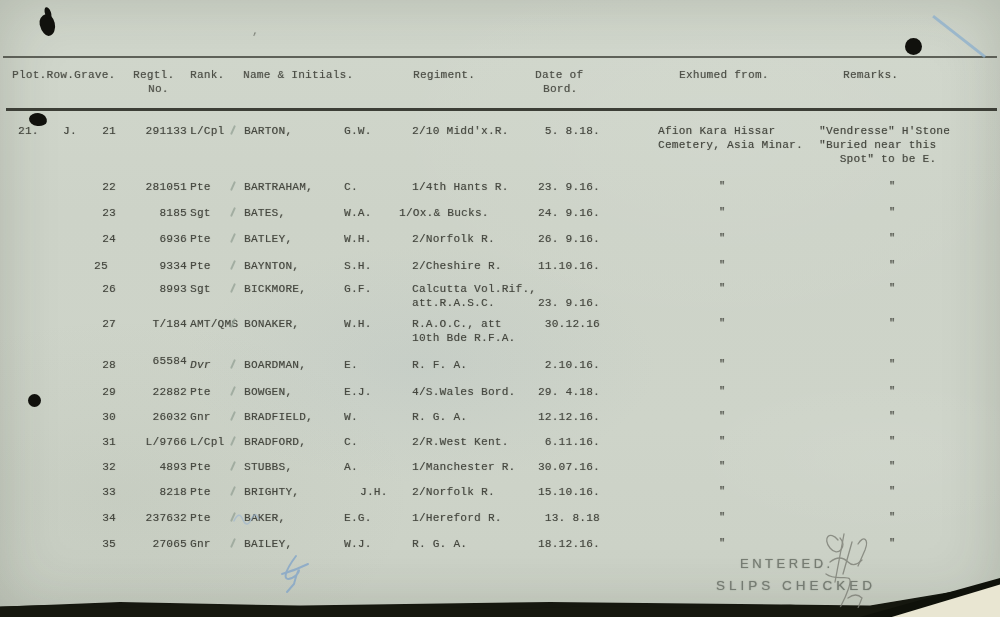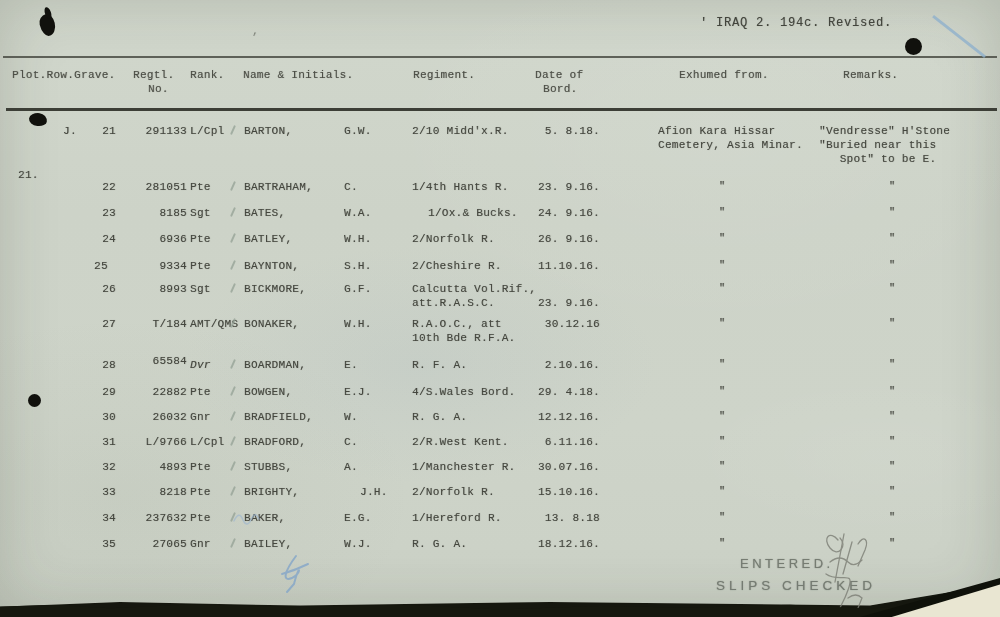--- a/index.html
+++ b/index.html
@@ -36,39 +36,38 @@
   .corner-shadow{position:absolute;left:860px;top:578px;width:140px;height:39px;background:#0f110a;
     clip-path:polygon(0 100%,100% 0,100% 40%,22% 100%);}
   svg.scribble{position:absolute;}
 </style>
 </head>
 <body>
 
 <div class="scan">
   <div class="paper"></div>
 
-  <div class="tw ref" style="left:700px;top:16px;">' IRAQ 2. 194c. Revised.</div>
   <div class="tw" style="left:252px;top:24px;opacity:.55;">,</div>
 
   <div class="rule" style="left:3px;top:56px;width:994px;height:2px;opacity:.85;"></div>
   <div class="rule" style="left:6px;top:108px;width:991px;height:2.5px;background:#3c3e36;"></div>
 
   <div class="tw hd" style="left:12px;top:68px;">Plot.Row.Grave.</div>
   <div class="tw hd" style="left:133px;top:68px;">Regtl.</div>
   <div class="tw hd" style="left:148px;top:82px;">No.</div>
   <div class="tw hd" style="left:190px;top:68px;">Rank.</div>
   <div class="tw hd" style="left:243px;top:68px;">Name &amp; Initials.</div>
   <div class="tw hd" style="left:413px;top:68px;">Regiment.</div>
   <div class="tw hd" style="left:535px;top:68px;">Date of</div>
   <div class="tw hd" style="left:543px;top:82px;">Bord.</div>
   <div class="tw hd" style="left:679px;top:68px;">Exhumed from.</div>
   <div class="tw hd" style="left:843px;top:68px;">Remarks.</div>
 
   <div id="rows-layer">
-      <div class="tw" style="left: 18px; top: 124px; margin-top: 44px;">21.</div>
+      <div class="tw" style="left: 18px; top: 124px;">21.</div>
       <div class="tw" style="left: 63px; top: 124px;">J.</div>
       <div class="tw" style="left: 86px; top: 124px; width: 30px; text-align: right;">21</div>
       <div class="tw" style="left: 123px; top: 124px; width: 64px; text-align: right;">291133</div>
       <div class="tw" style="left: 190px; top: 124px;">L/Cpl</div>
       <div class="tw" style="left: 244px; top: 124px;">BARTON,</div>
       <div class="tw" style="left: 344px; top: 124px;">G.W.</div>
       <div class="tw" style="left: 412px; top: 124px;">2/10 Midd'x.R.</div>
       <div class="tw" style="left: 510px; top: 124px; width: 90px; text-align: right;">5. 8.18.</div>
       <div class="tw" style="left: 658px; top: 124px;">Afion Kara Hissar
 Cemetery, Asia Minar.</div>
@@ -84,21 +83,21 @@
       <div class="tw" style="left: 412px; top: 180px;">1/4th Hants R.</div>
       <div class="tw" style="left: 510px; top: 180px; width: 90px; text-align: right;">23. 9.16.</div>
       <div class="tw ditto" style="left: 719px; top: 180px;">"</div>
       <div class="tw ditto" style="left: 889px; top: 180px;">"</div>
       <div class="tick" style="left: 232px; top: 181px;"></div>
       <div class="tw" style="left: 86px; top: 206px; width: 30px; text-align: right;">23</div>
       <div class="tw" style="left: 123px; top: 206px; width: 64px; text-align: right;">8185</div>
       <div class="tw" style="left: 190px; top: 206px;">Sgt</div>
       <div class="tw" style="left: 244px; top: 206px;">BATES,</div>
       <div class="tw" style="left: 344px; top: 206px;">W.A.</div>
-      <div class="tw" style="left: 428px; top: 206px;">1/Ox.&amp; Bucks.</div>
+      <div class="tw" style="left: 399px; top: 206px;">1/Ox.&amp; Bucks.</div>
       <div class="tw" style="left: 510px; top: 206px; width: 90px; text-align: right;">24. 9.16.</div>
       <div class="tw ditto" style="left: 719px; top: 206px;">"</div>
       <div class="tw ditto" style="left: 889px; top: 206px;">"</div>
       <div class="tick" style="left: 232px; top: 207px;"></div>
       <div class="tw" style="left: 86px; top: 232px; width: 30px; text-align: right;">24</div>
       <div class="tw" style="left: 123px; top: 232px; width: 64px; text-align: right;">6936</div>
       <div class="tw" style="left: 190px; top: 232px;">Pte</div>
       <div class="tw" style="left: 244px; top: 232px;">BATLEY,</div>
       <div class="tw" style="left: 344px; top: 232px;">W.H.</div>
       <div class="tw" style="left: 412px; top: 232px;">2/Norfolk R.</div>

